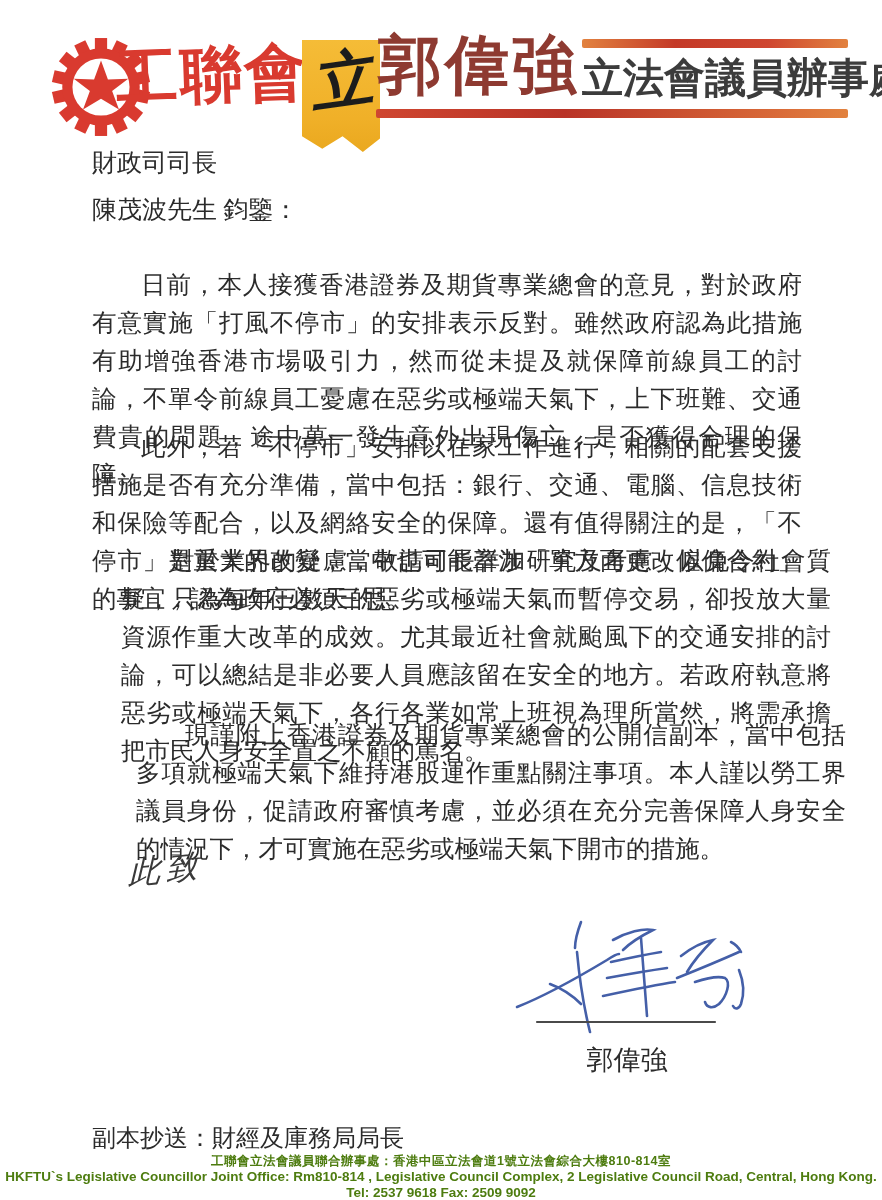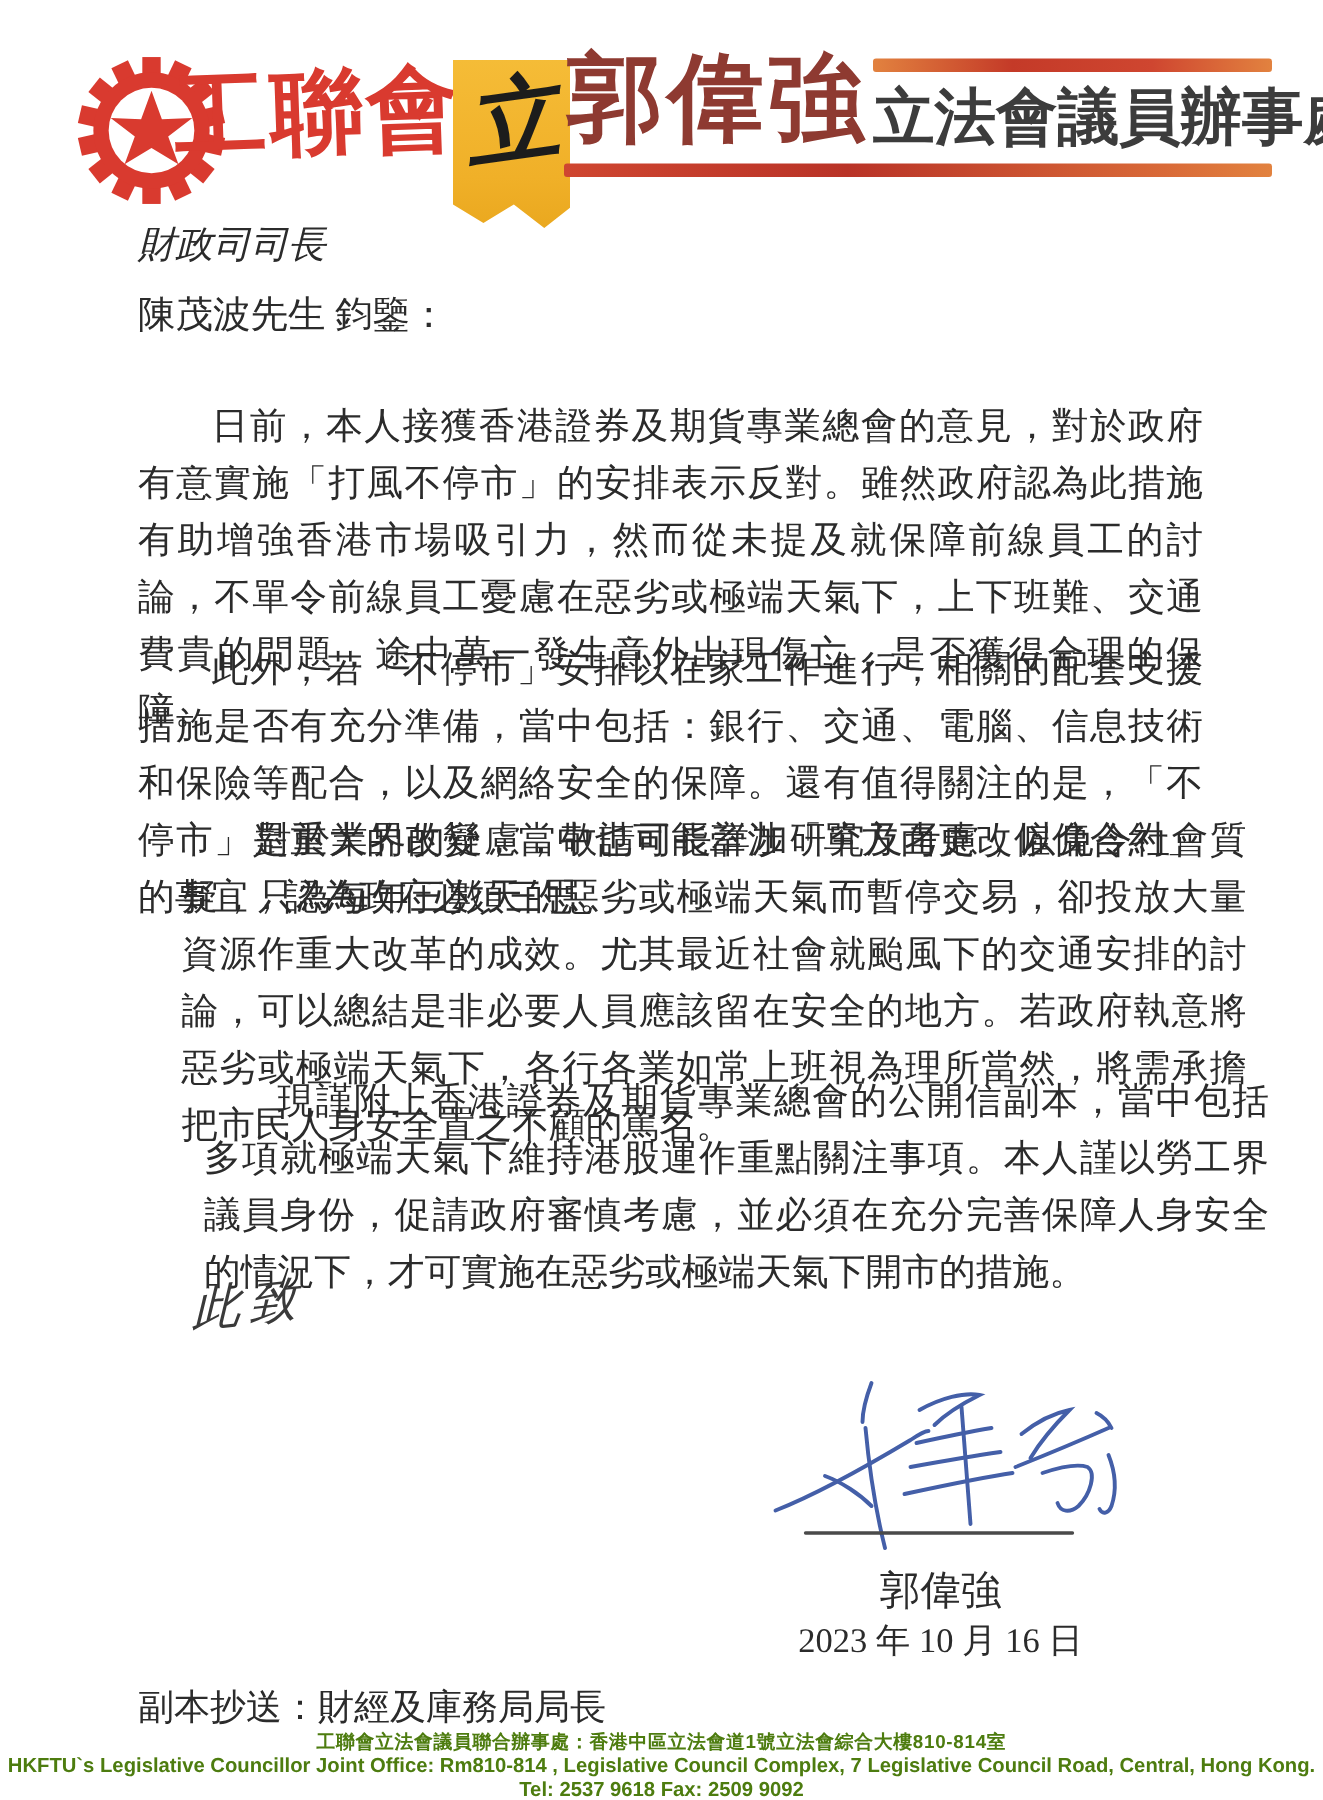--- a/index.html
+++ b/index.html
@@ -52,21 +52,21 @@
     font-family: "Liberation Sans", "DejaVu Sans", sans-serif;
     letter-spacing: 0px; white-space: nowrap; line-height: 1.2;
   }
   .bar-bottom {
     position: absolute; left: 376px; top: 109px; width: 472px; height: 9px;
     background: linear-gradient(90deg, #cf4630 0%, #b93327 40%, #d96a38 85%, #e2823f 100%);
     border-radius: 2px;
   }
 
   
-  .addr1 { position: absolute; left: 92px; top: 146px; font-size: 25px; font-style: italic; }
+  .addr1 { position: absolute; left: 92px; top: 146px; font-size: 25px; }
   .addr2 { position: absolute; left: 92px; top: 193px; font-size: 25px; }
   .para {
     position: absolute; left: 92px; width: 710px;
     font-size: 24.5px; line-height: 38px; text-align: justify;
     text-indent: 2em; text-justify: inter-ideograph;
   }
   .p1 { top: 266px; }
   .p2 { top: 428px; }
   .p3 { top: 542px; margin-left: 29px; }
   .p4 { top: 716px; margin-left: 44px; }
@@ -159,22 +159,21 @@
       <path d="M182,66 C202,58 226,48 244,40"></path>
       <path d="M236,30 C240,32 244,36 246,40"></path>
       <path d="M200,70 C212,66 224,64 230,66 C236,70 232,84 224,92 C218,97 212,96 210,90"></path>
       <path d="M244,58 C248,68 250,80 246,92 C244,97 240,98 238,94"></path>
     </g>
 
     <line x1="42" y1="110" x2="220" y2="110" stroke="#4a4a4a" stroke-width="2.2"></line>
   </svg>
 
   <div class="sender-name">郭偉強</div>
-  <div class="date-line">2023 年 10 月 16 日</div>
   <div class="cc-line">副本抄送：財經及庫務局局長</div>
 
   <div class="footer">
     <div class="zh">工聯會立法會議員聯合辦事處：香港中區立法會道1號立法會綜合大樓810-814室</div>
-    <div class="en">HKFTU`s Legislative Councillor Joint Office: Rm810-814 , Legislative Council Complex, 7 Legislative Council Road, Central, Hong Kong.</div>
+    <div class="en">HKFTU`s Legislative Councillor Joint Office: Rm810-814 , Legislative Council Complex, 2 Legislative Council Road, Central, Hong Kong.</div>
     <div class="tel">Tel: 2537 9618   Fax: 2509 9092</div>
   </div>
 
 </div>
 
 </body></html>

